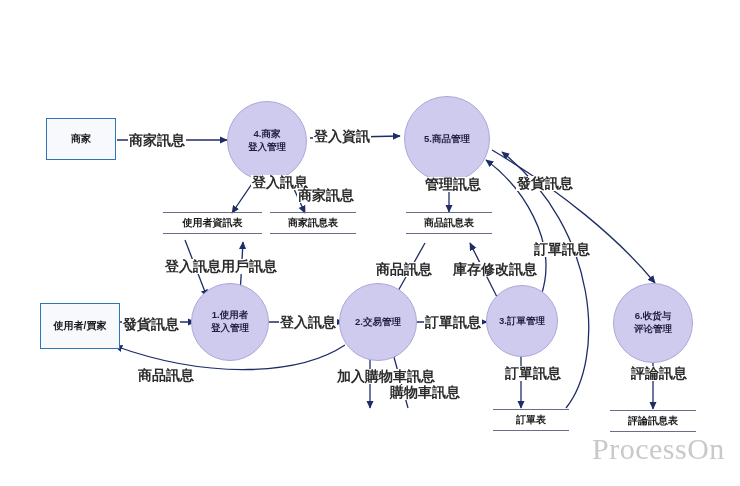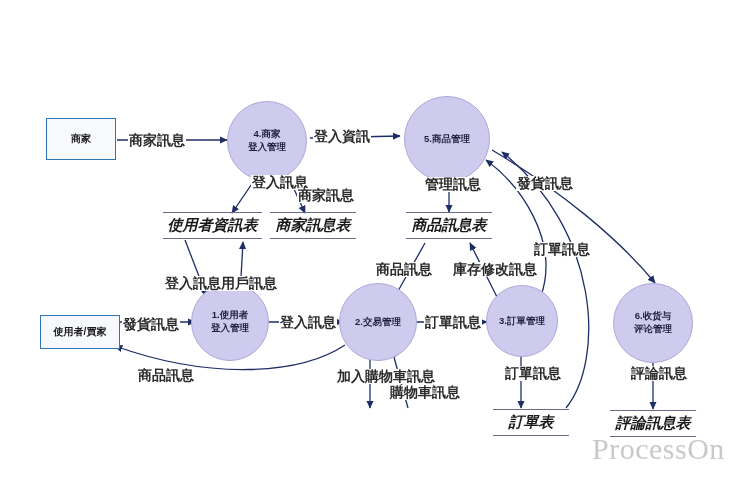--- a/index.html
+++ b/index.html
@@ -69,26 +69,25 @@
     flex-direction: column;
     align-items: center;
     justify-content: center;
   }
   .store .rule {
     width: 100%;
     height: 1.2px;
     background: #6b6b8a;
   }
   .store .store-label {
-    font-size: 15px;
+    font-size: 10px;
     font-weight: bold;
     color: #1a1a1a;
     padding: 3px 0 3px 0;
     white-space: nowrap;
-    font-style: italic;
   }
   .flow-label {
     position: absolute;
     font-size: 14px;
     font-weight: bold;
     color: #2b2b2b;
     white-space: nowrap;
     background: #ffffff;
     padding: 0 1px;
     line-height: 1.1;
@@ -157,21 +156,21 @@
 
       <path d="M345,345 C300,375 210,380 115,346"></path>
     </g>
   </svg>
 
 
   <div class="entity-box" style="left:46px; top:118px; width:70px; height:42px;">
     <span>商家</span>
   </div>
 
-  <div class="entity-box" style="left:40px; top:303px; width:80px; height:34px;margin-top:12px;">
+  <div class="entity-box" style="left:40px; top:303px; width:80px; height:46px;">
     <span>使用者/買家</span>
   </div>
 
   <div class="process-circle" style="left:227px; top:101px; width:80px; height:80px;">
     <span>4.商家</span>
     <span>登入管理</span>
   </div>
 
   <div class="process-circle" style="left:404px; top:96px; width:86px; height:86px;">
     <span>5.商品管理</span>
@@ -229,21 +228,21 @@
   <div class="flow-label" style="left:128px; top:133px;">商家訊息</div>
 
   <div class="flow-label" style="left:313px; top:129px;">登入資訊</div>
 
   <div class="flow-label" style="left:251px; top:175px;">登入訊息</div>
 
   <div class="flow-label" style="left:297px; top:188px;">商家訊息</div>
 
   <div class="flow-label" style="left:424px; top:177px;">管理訊息</div>
 
-  <div class="flow-label" style="left:164px; top:259px;margin-top:17px;">登入訊息用戶訊息</div>
+  <div class="flow-label" style="left:164px; top:259px;">登入訊息用戶訊息</div>
 
   <div class="flow-label" style="left:375px; top:262px;">商品訊息</div>
 
   <div class="flow-label" style="left:452px; top:262px;">庫存修改訊息</div>
 
   <div class="flow-label" style="left:516px; top:176px;">發貨訊息</div>
 
   <div class="flow-label" style="left:533px; top:242px;">訂單訊息</div>
 
   <div class="flow-label" style="left:122px; top:317px;">發貨訊息</div>

